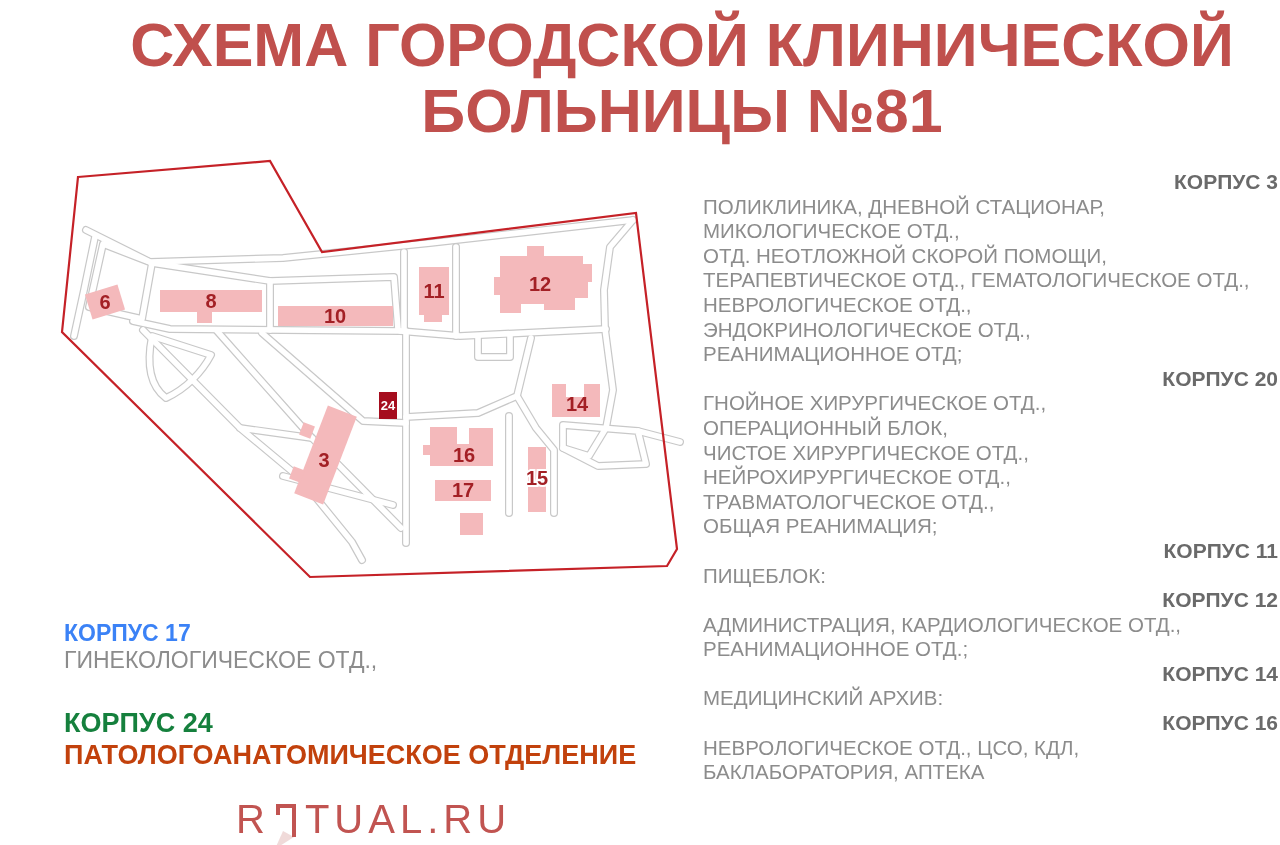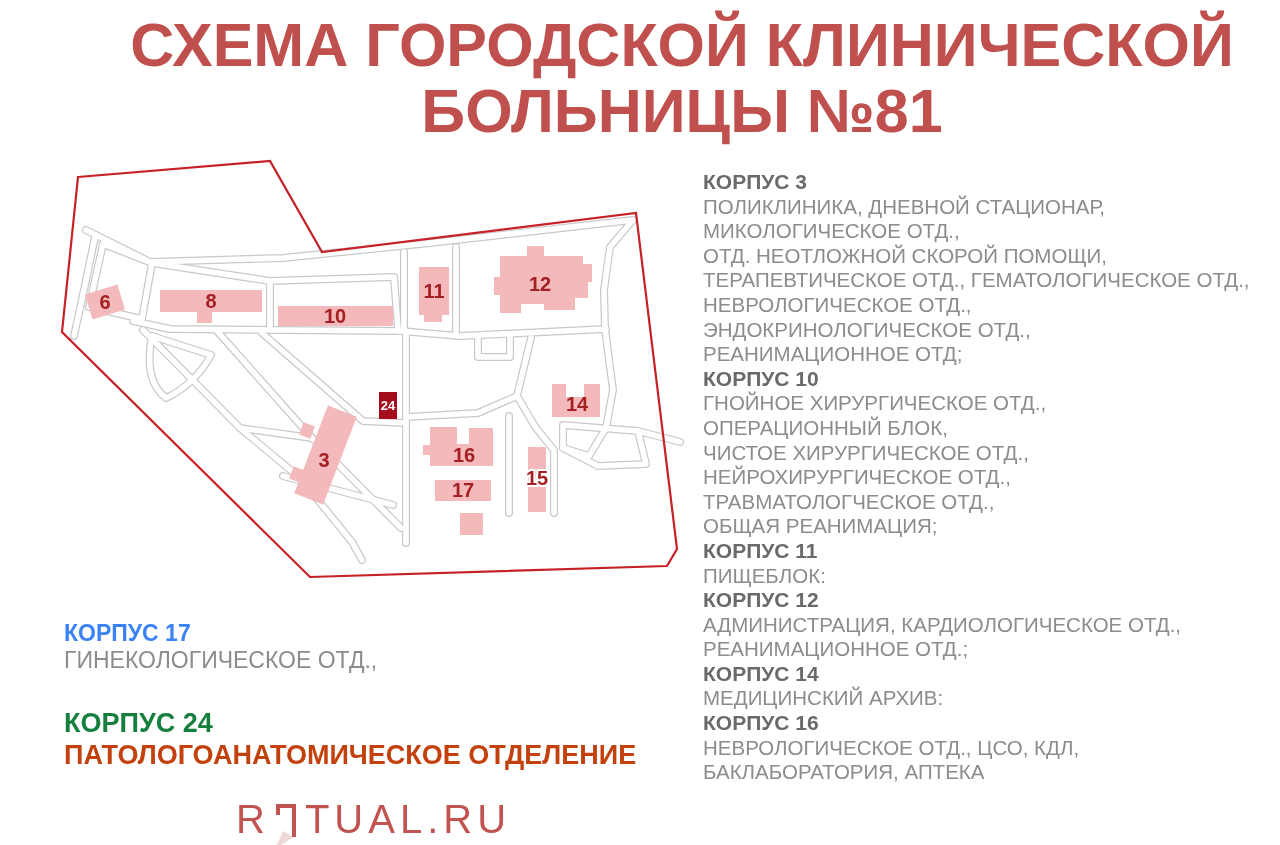--- a/index.html
+++ b/index.html
@@ -13,21 +13,21 @@
   .boundary{fill:none;stroke:#c52127;stroke-width:2.2;stroke-linejoin:miter;}
   .bld{fill:#f4b9bb;}
   .bld-dark{fill:#a50d1e;}
   .bld-label{font-family:"Liberation Sans",sans-serif;font-weight:700;font-size:20px;
              fill:#a32025;text-anchor:middle;}
   .bld-label.halo{stroke:#ffffff;stroke-width:4px;paint-order:stroke;}
   .bld-label-dark{font-family:"Liberation Sans",sans-serif;font-weight:700;font-size:13px;
              fill:#ffffff;text-anchor:middle;}
   .legend-right{position:absolute;left:703px;top:170px;width:575px;
                 font-size:20.5px;line-height:24.6px;color:#8c8c8c;}
-  .legend-right .hdr{font-weight:700;color:#6a6a6a;font-size:21px;}
+  .legend-right .hdr{font-weight:700;color:#6a6a6a;font-size:21px;text-align:right;}
   .legend-left{position:absolute;left:64px;top:620px;}
   .ll-h17{font-weight:700;font-size:23px;line-height:27px;color:#3b82f6;}
   .ll-t17{font-size:23px;line-height:27px;color:#8c8c8c;}
   .ll-h24{font-weight:700;font-size:27px;line-height:32px;color:#15803d;margin-top:33px;}
   .ll-t24{font-weight:700;font-size:27px;line-height:32px;color:#c2410c;}
   .logo{position:absolute;left:236px;top:799px;display:flex;align-items:flex-start;
         color:#c15451;font-size:40px;line-height:40px;letter-spacing:5px;font-weight:400;}
   .logo svg{overflow:visible;margin:0 6px 0 3px;}
 </style>
 </head>
@@ -121,21 +121,21 @@
 
   <div id="legend-right" class="legend-right">
       <div class="hdr">КОРПУС 3</div>
       <div>ПОЛИКЛИНИКА, ДНЕВНОЙ СТАЦИОНАР,</div>
       <div>МИКОЛОГИЧЕСКОЕ ОТД.,</div>
       <div>ОТД. НЕОТЛОЖНОЙ СКОРОЙ ПОМОЩИ,</div>
       <div>ТЕРАПЕВТИЧЕСКОЕ ОТД., ГЕМАТОЛОГИЧЕСКОЕ ОТД.,</div>
       <div>НЕВРОЛОГИЧЕСКОЕ ОТД.,</div>
       <div>ЭНДОКРИНОЛОГИЧЕСКОЕ ОТД.,</div>
       <div>РЕАНИМАЦИОННОЕ ОТД;</div>
-      <div class="hdr">КОРПУС 10</div>
+      <div class="hdr">КОРПУС 20</div>
       <div>ГНОЙНОЕ ХИРУРГИЧЕСКОЕ ОТД.,</div>
       <div>ОПЕРАЦИОННЫЙ БЛОК,</div>
       <div>ЧИСТОЕ ХИРУРГИЧЕСКОЕ ОТД.,</div>
       <div>НЕЙРОХИРУРГИЧЕСКОЕ ОТД.,</div>
       <div>ТРАВМАТОЛОГЧЕСКОЕ ОТД.,</div>
       <div>ОБЩАЯ РЕАНИМАЦИЯ;</div>
       <div class="hdr">КОРПУС 11</div>
       <div>ПИЩЕБЛОК:</div>
       <div class="hdr">КОРПУС 12</div>
       <div>АДМИНИСТРАЦИЯ, КАРДИОЛОГИЧЕСКОЕ ОТД.,</div>

